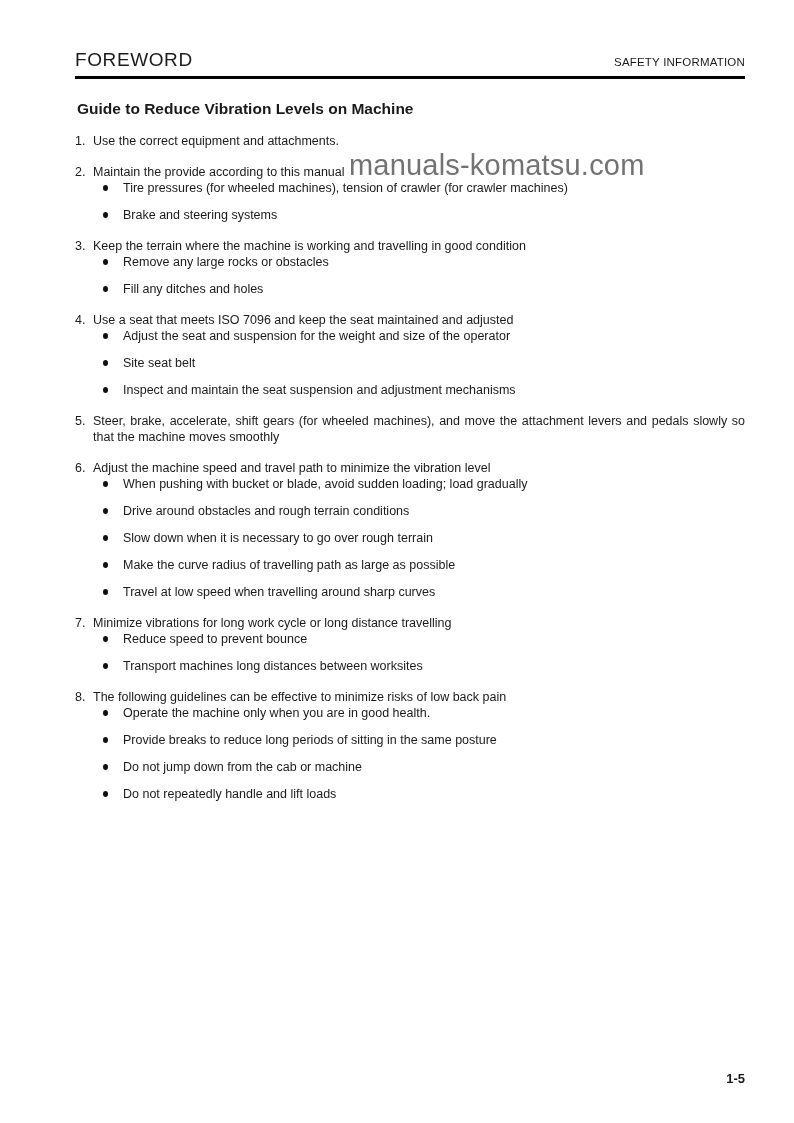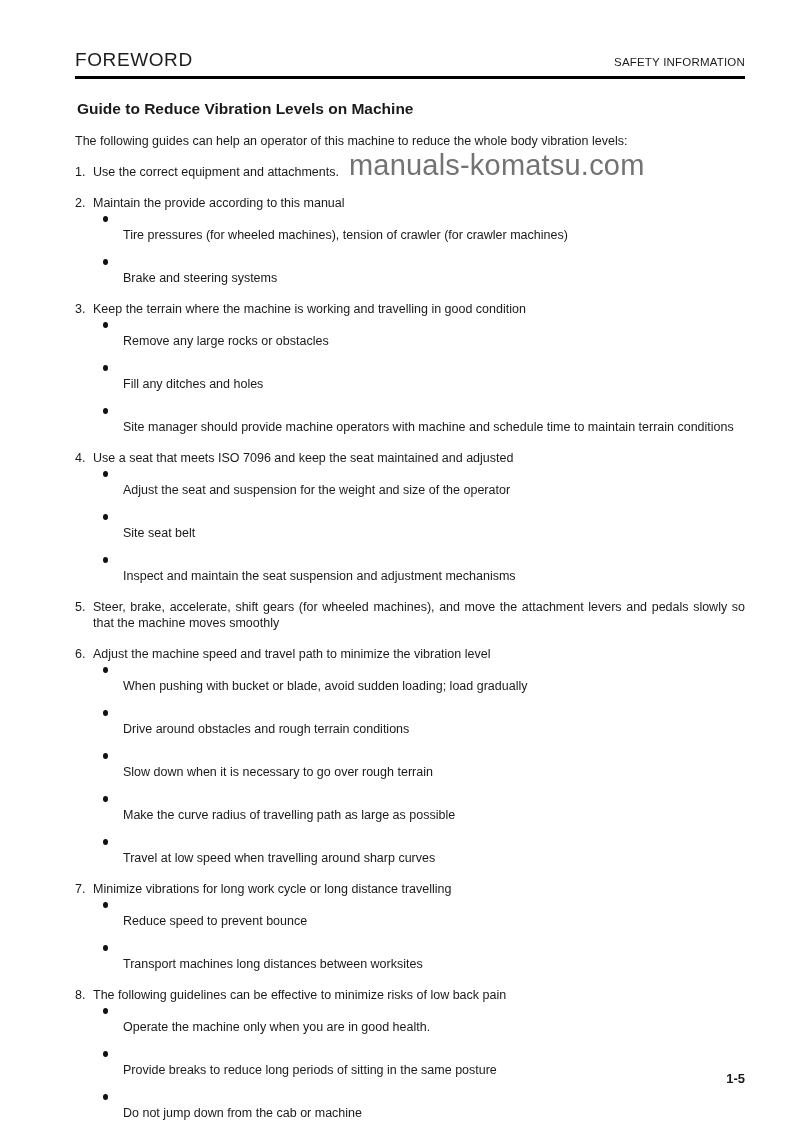--- a/index.html
+++ b/index.html
@@ -83,21 +83,20 @@
     height: 6px;
     border-radius: 50%;
     background: #111;
     flex-shrink: 0;
     margin-top: 5px;
     margin-right: 15px;
   }
   .bullet-row .bullet-text {
     flex: 1;
     text-align: justify;
-    margin-top: 16px;
   }
   .page-number {
     position: absolute;
     right: 49px;
     top: 1071px;
     font-size: 13px;
     font-weight: bold;
   }
 </style>
 </head>
@@ -106,21 +105,20 @@
 <div class="watermark">manuals-komatsu.com</div>
 
 <div class="content">
   <div class="header">
     <span class="left">FOREWORD</span>
     <span class="right">SAFETY INFORMATION</span>
   </div>
 
   <h1 class="doc-title">Guide to Reduce Vibration Levels on Machine</h1>
 
-  <p class="intro">The following guides can help an operator of this machine to reduce the whole body vibration levels:</p>
 
   <div class="items">
       <div class="item">
         <span class="num">1.</span>
         <div class="item-text">Use the correct equipment and attachments.</div>
       </div>
       <div class="item">
         <span class="num">2.</span>
         <div class="item-text">Maintain the provide according to this manual</div>
       </div>
@@ -137,24 +135,20 @@
         <div class="item-text">Keep the terrain where the machine is working and travelling in good condition</div>
       </div>
       <div class="bullet-row first">
         <span class="dot"></span>
         <div class="bullet-text">Remove any large rocks or obstacles</div>
       </div>
       <div class="bullet-row">
         <span class="dot"></span>
         <div class="bullet-text">Fill any ditches and holes</div>
       </div>
-      <div class="bullet-row">
-        <span class="dot"></span>
-        <div class="bullet-text">Site manager should provide machine operators with machine and schedule time to maintain terrain conditions</div>
-      </div>
       <div class="item">
         <span class="num">4.</span>
         <div class="item-text">Use a seat that meets ISO 7096 and keep the seat maintained and adjusted</div>
       </div>
       <div class="bullet-row first">
         <span class="dot"></span>
         <div class="bullet-text">Adjust the seat and suspension for the weight and size of the operator</div>
       </div>
       <div class="bullet-row">
         <span class="dot"></span>

